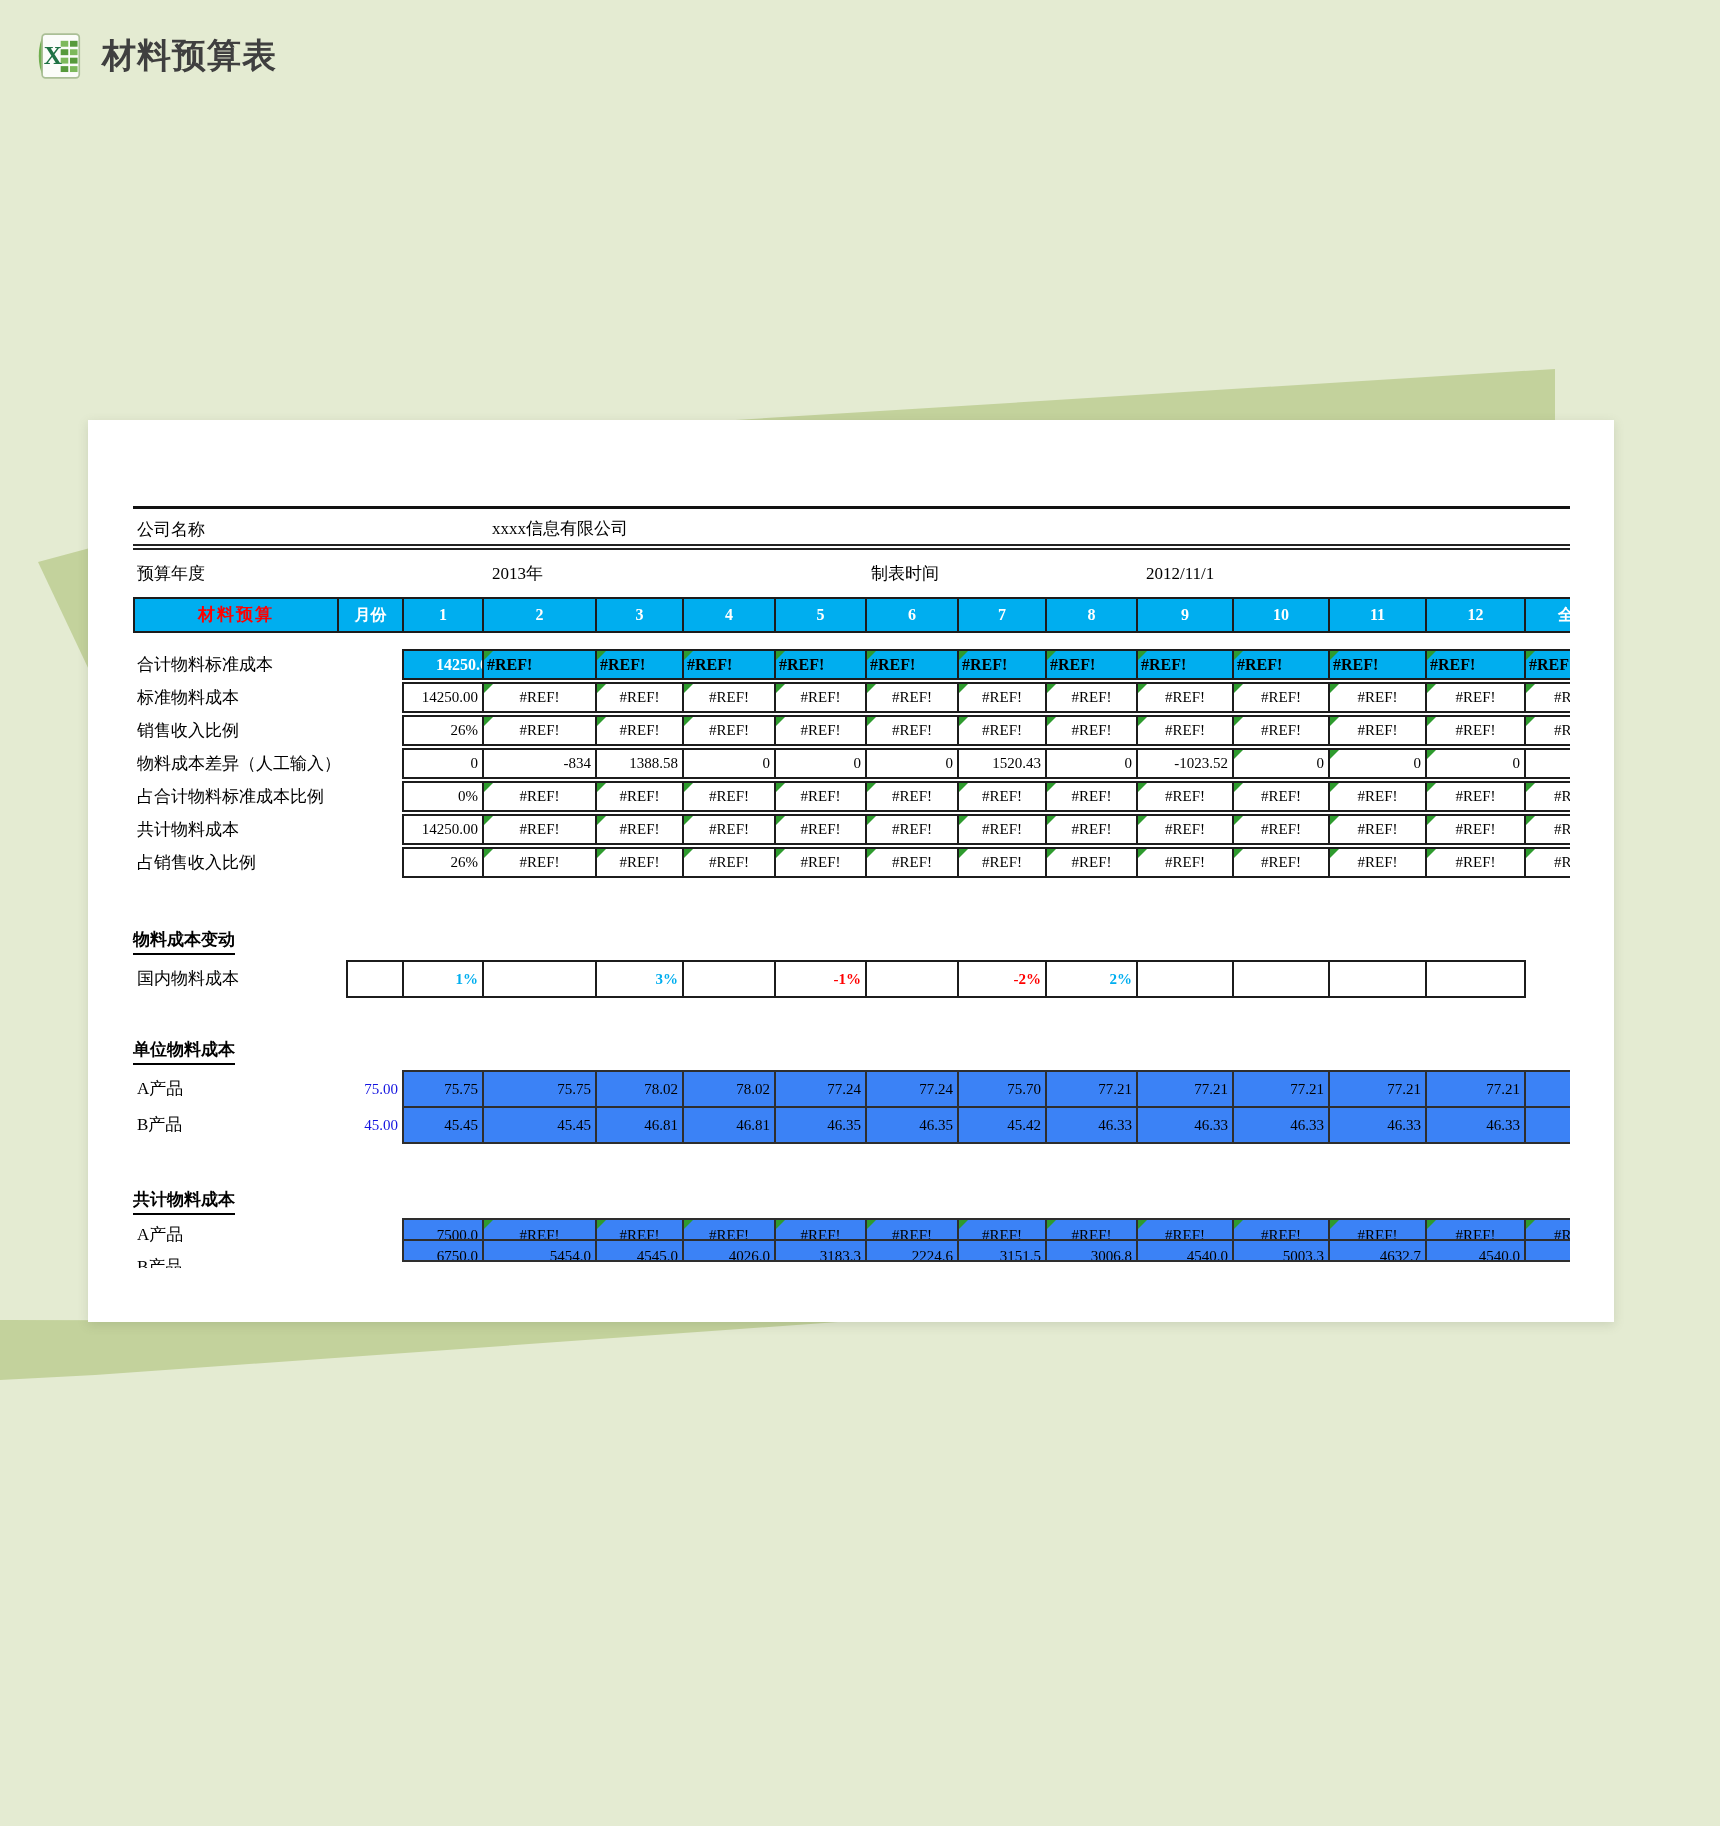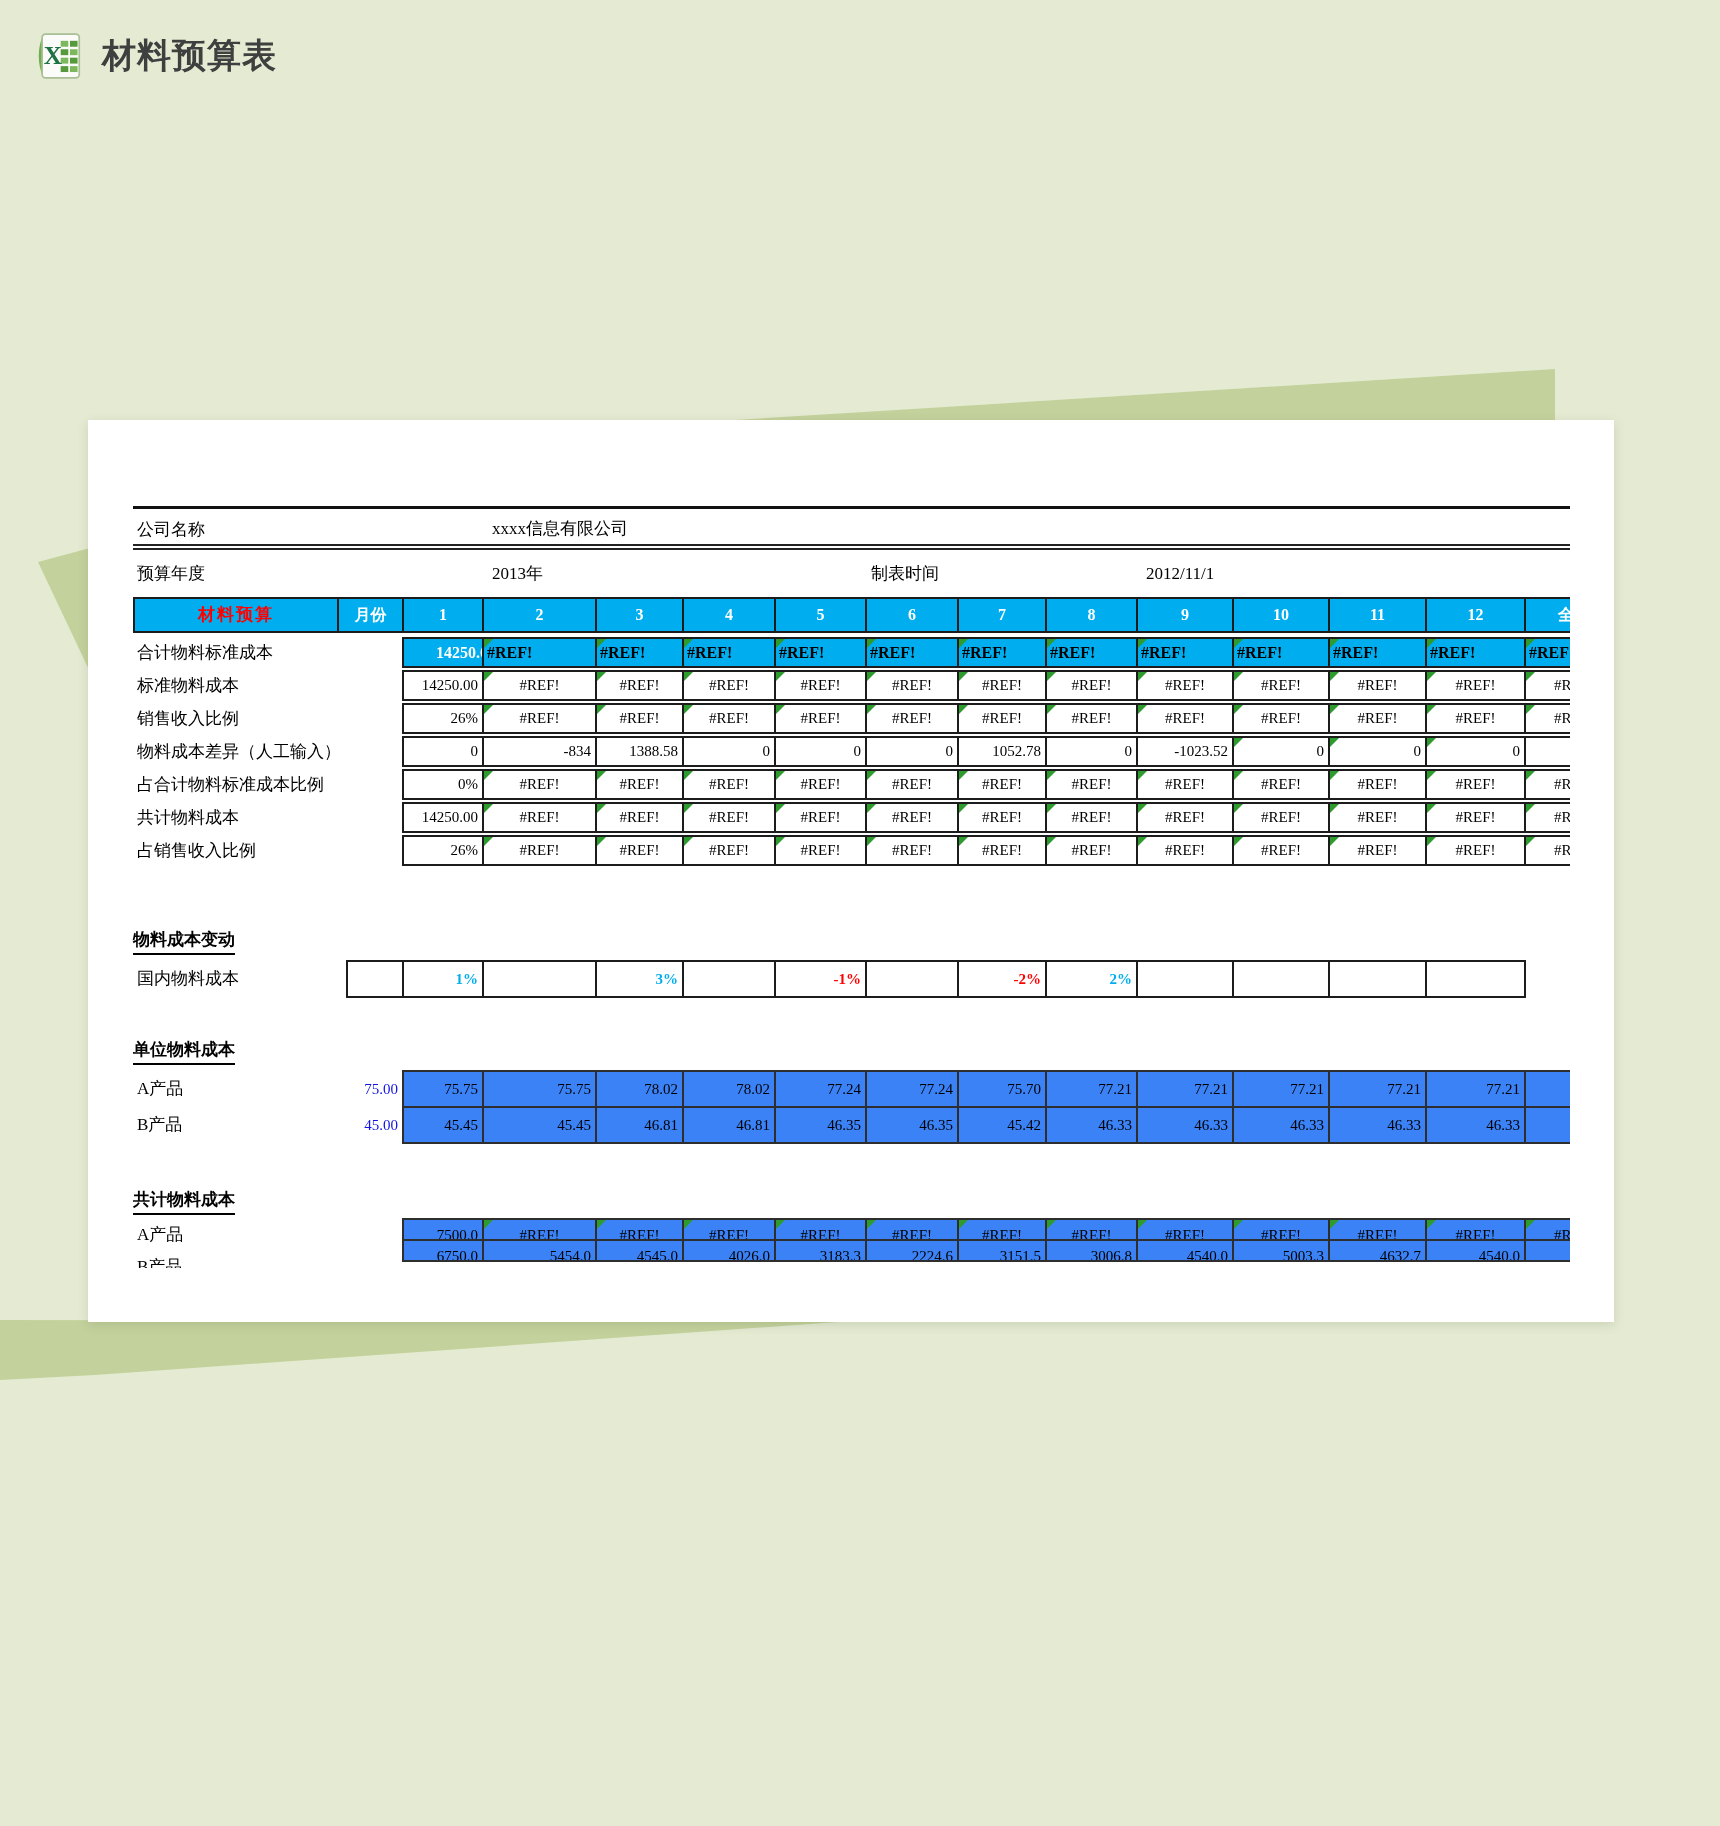--- a/index.html
+++ b/index.html
@@ -33,21 +33,21 @@
   .rule2{position:absolute;left:45px;top:124px;width:1437px;height:6px;
     border-top:2px solid #222;border-bottom:2px solid #222;box-sizing:border-box;}
   .meta{position:absolute;height:30px;line-height:30px;font-size:17px;}
   #m-company-l{left:49px;top:95px;} #m-company-v{left:404px;top:94px;}
   #m-year-l{left:49px;top:139px;}  #m-year-v{left:404px;top:139px;}
   #m-time-l{left:783px;top:139px;} #m-time-v{left:1058px;top:139px;}
 
   
   #main-table{position:absolute;left:45px;top:177px;}
   .t-row{display:flex;margin-bottom:2px;}
-  .t-row.hdr{margin-bottom:4px;}
+  .t-row.hdr{margin-bottom:16px;}
   .rlabel{flex:none;width:269px;box-sizing:border-box;padding-left:4px;
     font-size:17px;line-height:31px;white-space:nowrap;overflow:hidden;}
   .c{flex:none;box-sizing:border-box;border:2px solid #1c1c1c;margin-right:-2px;
     height:31px;line-height:27px;font-size:15px;background:#fff;position:relative;
     white-space:nowrap;overflow:hidden;}
   .hd{height:36px;line-height:32px;background:#00AEEF;color:#fff;font-weight:bold;
     text-align:center;font-size:16px;}
   .corner{color:#FF0000;font-size:17px;letter-spacing:2px;}
   .bcell{background:#00AEEF;font-weight:bold;text-align:left;padding-left:3px;font-size:16px;color:#000;}
   .wval{color:#fff;padding-left:32px;}
@@ -185,21 +185,21 @@
           <span class="c ctr tri" style="width: 100px;">#REF!</span>
         </div>
         <div class="t-row">
           <span class="rlabel">物料成本差异（人工输入）</span>
           <span class="c num" style="width: 82px;">0</span>
           <span class="c num" style="width: 115px;">-834</span>
           <span class="c num" style="width: 89px;">1388.58</span>
           <span class="c num" style="width: 94px;">0</span>
           <span class="c num" style="width: 93px;">0</span>
           <span class="c num" style="width: 94px;">0</span>
-          <span class="c num" style="width: 90px;">1052.78</span>
+          <span class="c num" style="width: 90px;">1520.43</span>
           <span class="c num" style="width: 93px;">0</span>
           <span class="c num" style="width: 98px;">-1023.52</span>
           <span class="c num tri" style="width: 98px;">0</span>
           <span class="c num tri" style="width: 99px;">0</span>
           <span class="c num tri" style="width: 101px;">0</span>
           <span class="c num" style="width: 100px;"></span>
         </div>
         <div class="t-row">
           <span class="rlabel">占合计物料标准成本比例</span>
           <span class="c num" style="width: 82px;">0%</span>

